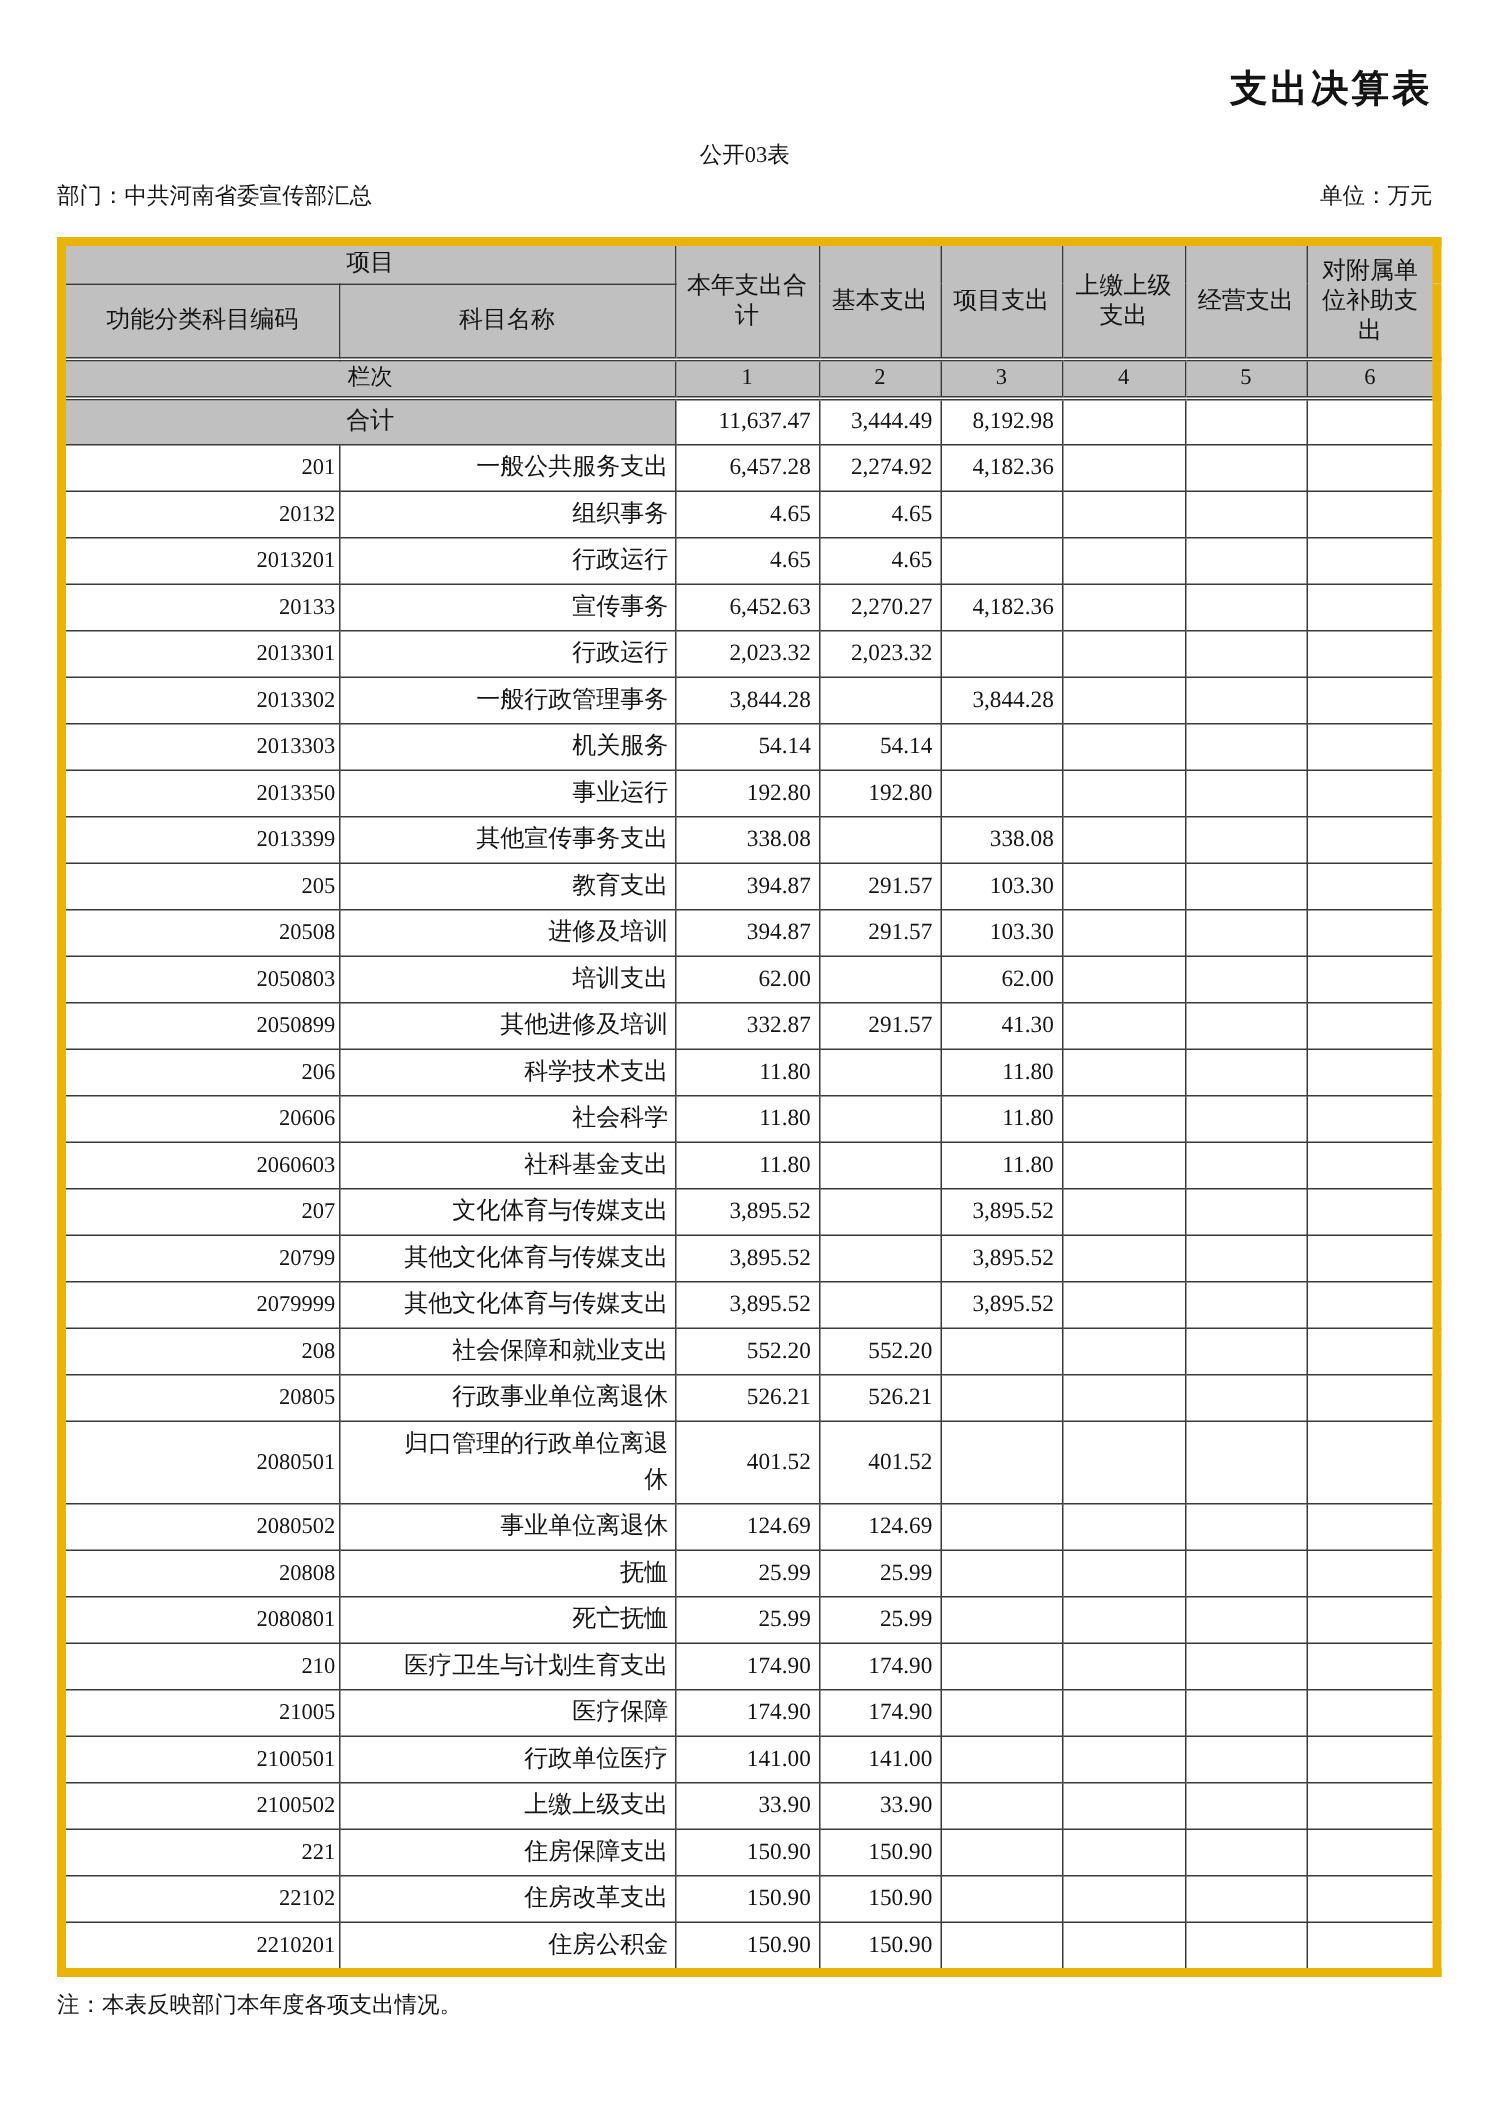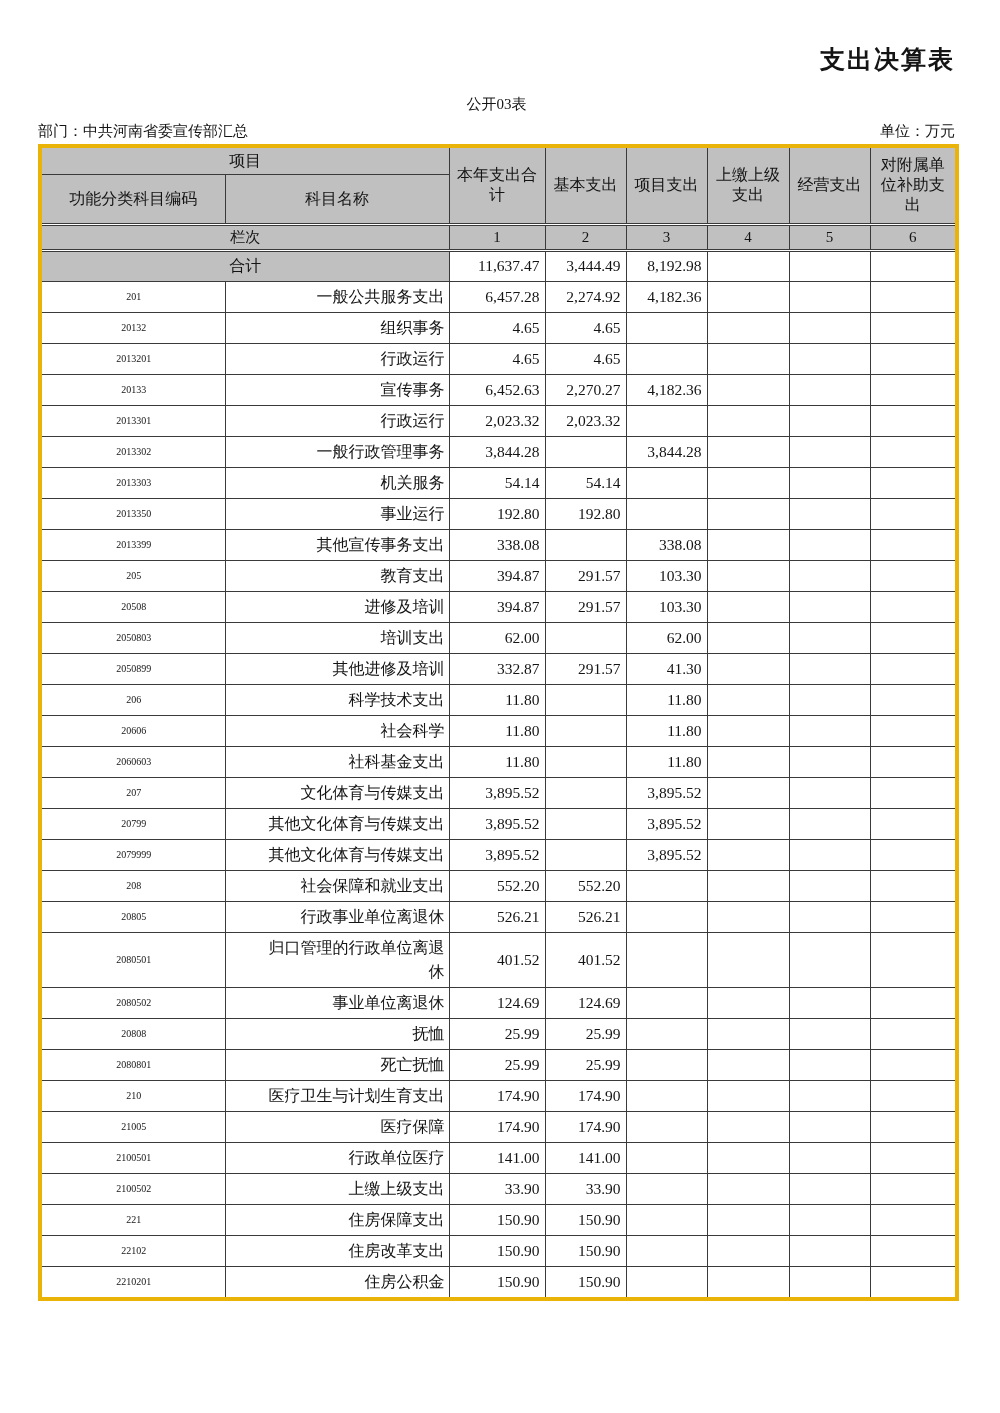--- a/index.html
+++ b/index.html
@@ -14,25 +14,25 @@
   }
   .title {
     text-align:right; font-size:25px; font-weight:bold;
     letter-spacing:2px; line-height:32px;
   }
   .meta-right {
     text-align:center; font-size:15px; margin-top:18px; line-height:20px;
   }
   .meta-row {
     display:flex; justify-content:space-between;
-    font-size:15px; margin-top:7px; margin-bottom:3px; line-height:20px;
+    font-size:15px; margin-top:7px; margin-bottom:17px; line-height:20px;
   }
   table.acct {
     width:917px; border-collapse:collapse; table-layout:fixed;
-    border:4px solid #eab308;
+    border:6px solid #eab308;
     padding-left:37px;
   }
   table.acct th, table.acct td {
     border:1px solid #3a3a3a; overflow:hidden;
     font-weight:normal; box-sizing:border-box;
   }
   table.acct th {
     background:#c0c0c0; font-size:16px; line-height:20px;
     text-align:center; padding:2px 6px;
   }
@@ -46,21 +46,21 @@
     border-top:3px double #3a3a3a; height:30px; font-size:16px;
   }
   tr.total td {
     border-top:3px double #3a3a3a; background:#fff;text-align:right;
   }
   td.num {
     text-align:right; font-size:15.5px; padding:2px 5px 2px 2px;
     line-height:20px;
   }
   td.code {
-    text-align:center; font-size:10px; padding:2px 2px 2px 3px;
+    text-align:right; font-size:15px; padding:2px 2px 2px 3px;
     line-height:20px;
   }
   td.name {
     text-align:right; font-size:16px; padding:3px 4px 3px 5px;
     line-height:24px;
   }
   td.name.indent { text-indent:31px; }
   tbody.data tr td { height:31px; }
   .note { font-size:15px; margin-top:9px; line-height:20px; }
 </style>
@@ -439,14 +439,15 @@
     <td class="num">150.90</td>
     <td class="num">150.90</td>
     <td class="num"></td>
     <td class="num"></td>
     <td class="num"></td>
     <td class="num"></td>
   </tr>
       </tbody>
   </table>
 
+  <div class="note">注：本表反映部门本年度各项支出情况。</div>
 
 </div>
 
 </body></html>

